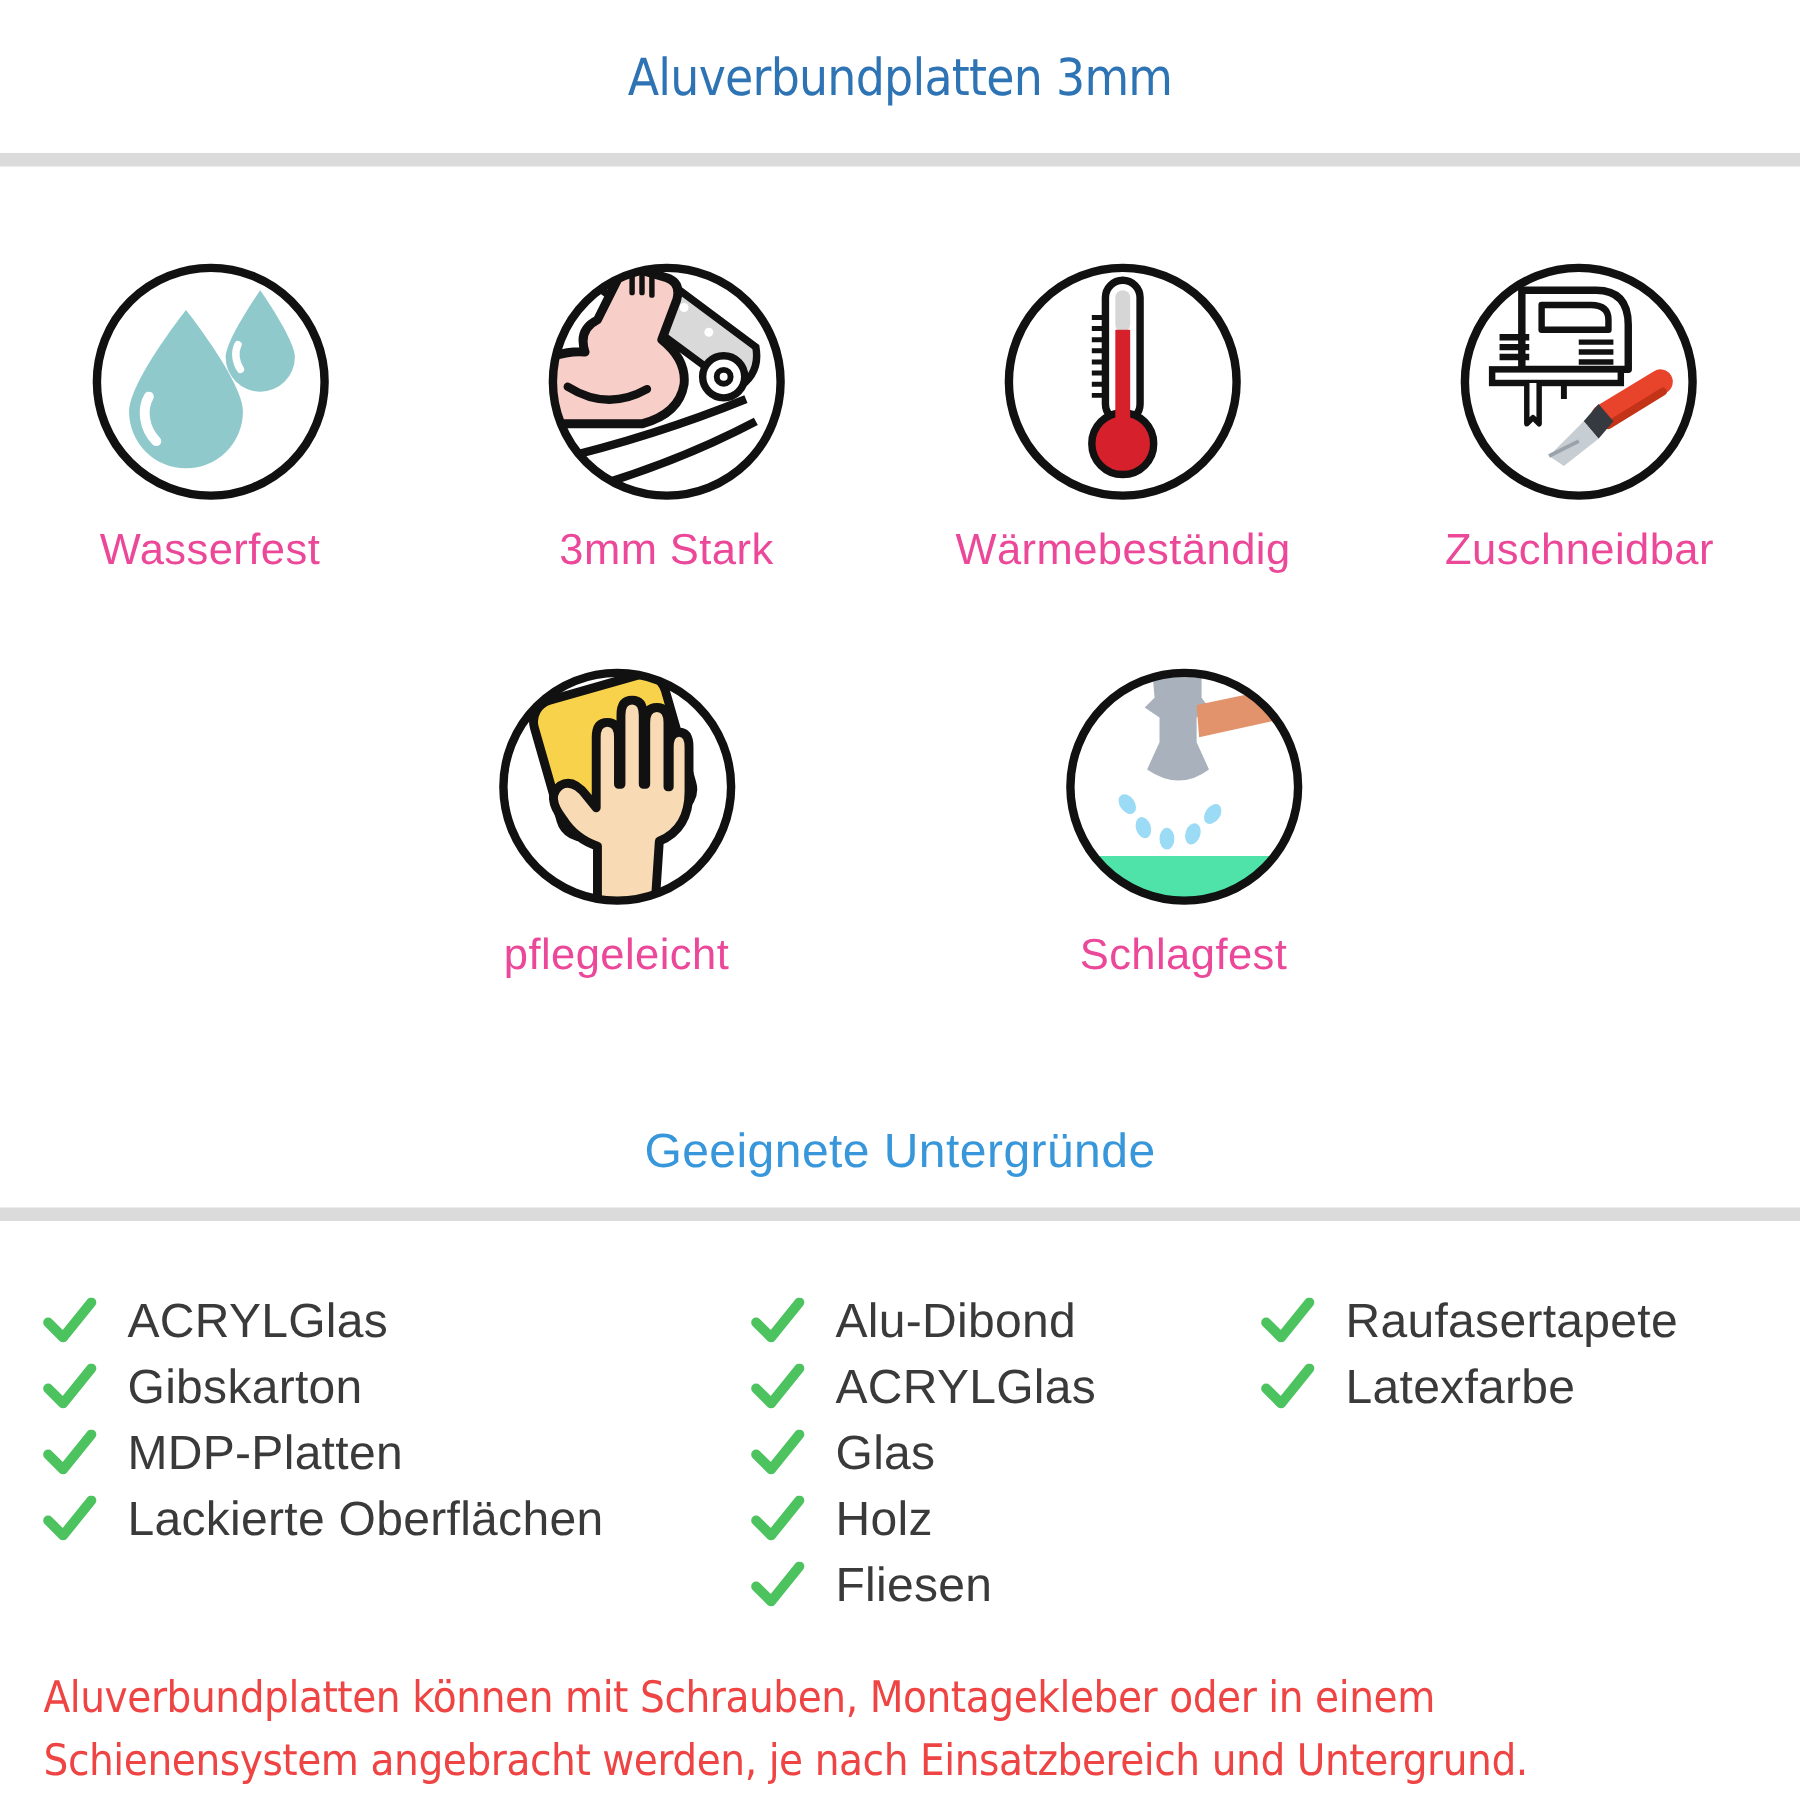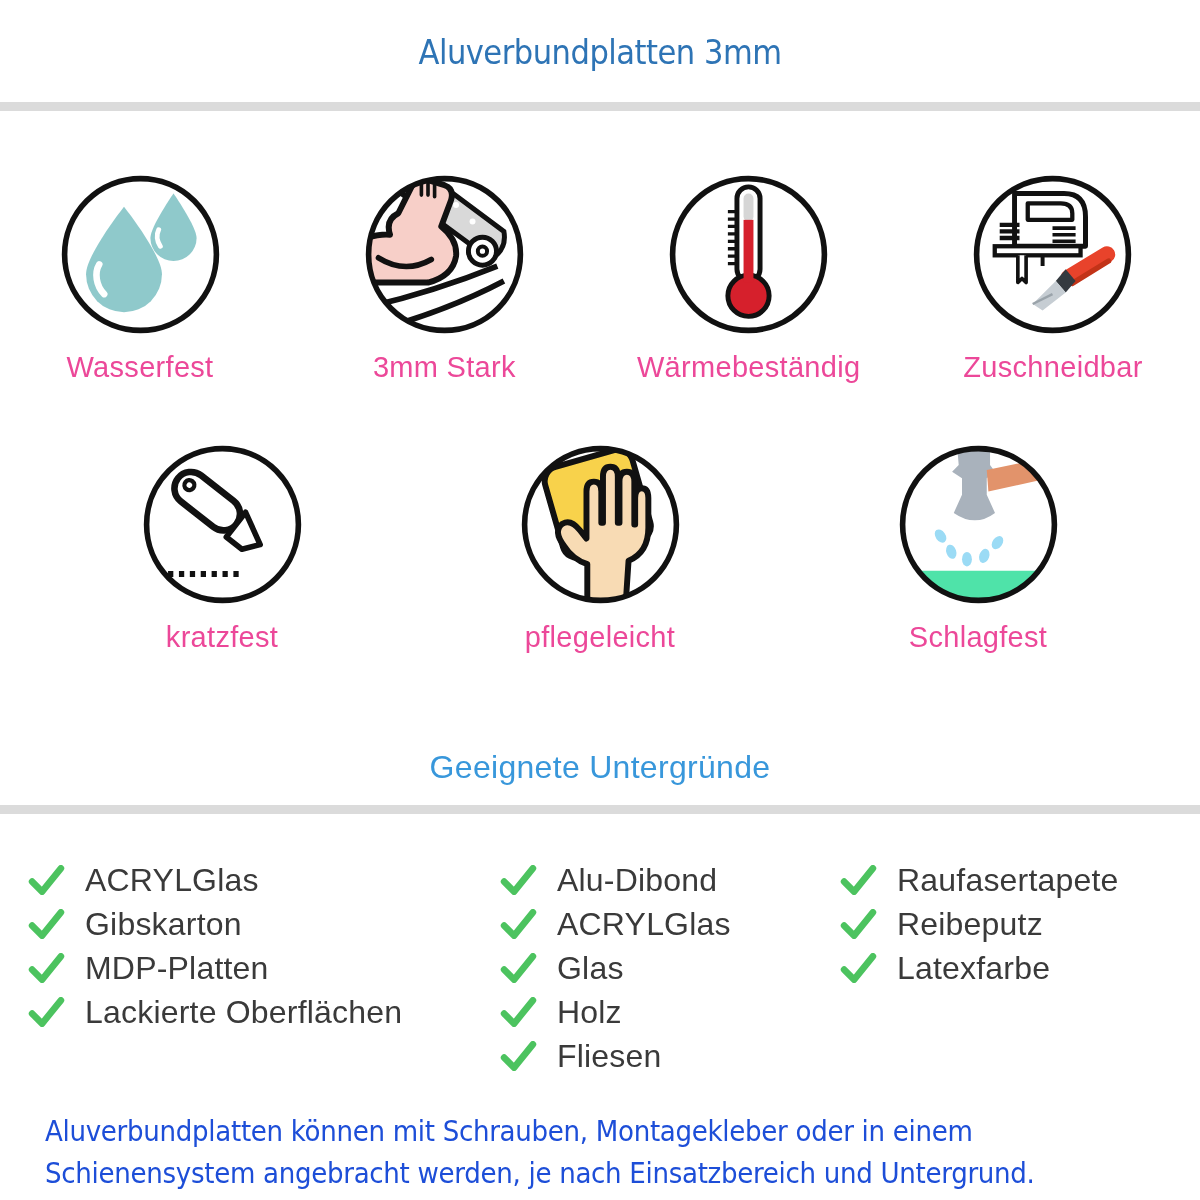--- a/index.html
+++ b/index.html
@@ -24,23 +24,23 @@
   .divider2{margin-top:12px;}
 
   .substrates{display:flex;margin-top:44px;padding-left:28px;}
   .substrates ul{list-style:none;margin:0;padding:0;}
   .col1{width:472px;}  .col2{width:340px;}  .col3{flex:1;}
   .substrates li{display:flex;align-items:center;height:44px;
     font-size:32px;color:#3a3a3a;letter-spacing:.2px;}
   .chk{width:37px;height:31px;flex:0 0 37px;margin-right:20px;}
   .chk path{stroke:#4cc35f;stroke-width:6;fill:none;stroke-linecap:round;stroke-linejoin:round;}
 
-  .footer{margin-top:32px;padding-left:45px;
+  .footer{margin-top:32px;padding-left:29px;
     font-family:"DejaVu Sans",sans-serif;font-stretch:condensed;
-    font-size:29px;line-height:42px;color:#1d4ed8;letter-spacing:-.3px;white-space:nowrap;}
+    font-size:29px;line-height:42px;color:#ef4444;letter-spacing:-.3px;white-space:nowrap;}
 </style>
 </head>
 <body>
 
 <h1 class="page-title">Aluverbundplatten 3mm</h1>
 <div class="divider"></div>
 
 <div class="feat-row feat-row1">
 
   <div class="feat">
@@ -128,39 +128,20 @@
         <line x1="38" y1="80" x2="50" y2="74" stroke="#9aa3aa" stroke-width="1.5"></line>
       </g>
       <circle cx="50" cy="50" r="46" fill="none" stroke="#111" stroke-width="3.4"></circle>
     </svg>
     <div class="feat-label">Zuschneidbar</div>
   </div>
 </div>
 
 <div class="feat-row feat-row2">
 
-  <div class="feat">
-    <svg class="circle" viewBox="0 0 100 100">
-      <defs>
-          <clipPath id="cp5">
-            <circle cx="50" cy="50" r="46"></circle>
-          </clipPath>
-        </defs>
-      <g clip-path="url(#cp5)">
-        <g transform="translate(23 22) rotate(38)">
-          <rect x="0" y="-10" width="45" height="20" rx="10" fill="#fff" stroke="#111" stroke-width="4"></rect>
-          <circle cx="8" cy="-1" r="3" fill="#fff" stroke="#111" stroke-width="2.6"></circle>
-          <polygon points="45,-9 64,1 57,10 45,10" fill="#fff" stroke="#111" stroke-width="3.4" stroke-linejoin="round"></polygon>
-        </g>
-        <line x1="17" y1="80" x2="63" y2="80" stroke="#111" stroke-width="3.6" stroke-dasharray="3.2 3.4"></line>
-      </g>
-      <circle cx="50" cy="50" r="46" fill="none" stroke="#111" stroke-width="3.4"></circle>
-    </svg>
-    <div class="feat-label">kratzfest</div>
-  </div>
 
   <div class="feat">
     <svg class="circle" viewBox="0 0 100 100">
       <defs>
           <clipPath id="cp6">
             <circle cx="50" cy="50" r="46"></circle>
           </clipPath>
         </defs>
       <g clip-path="url(#cp6)">
         <path d="M30 2 Q18 8 12 18" stroke="#111" stroke-width="5" fill="none" stroke-linecap="round"></path>
@@ -267,26 +248,20 @@
     <li>
         <svg class="chk" viewBox="0 0 32 28">
           <path d="M3 15 L12 24 L29 3"></path>
         </svg>
         <span>Raufasertapete</span>
       </li>
     <li>
         <svg class="chk" viewBox="0 0 32 28">
           <path d="M3 15 L12 24 L29 3"></path>
         </svg>
-        <span>Reibeputz</span>
-      </li>
-    <li>
-        <svg class="chk" viewBox="0 0 32 28">
-          <path d="M3 15 L12 24 L29 3"></path>
-        </svg>
         <span>Latexfarbe</span>
       </li>
   </ul>
 </div>
 
 <div class="footer">
   <div>Aluverbundplatten können mit Schrauben, Montagekleber oder in einem</div>
   <div>Schienensystem angebracht werden, je nach Einsatzbereich und Untergrund.</div>
 </div>
 

